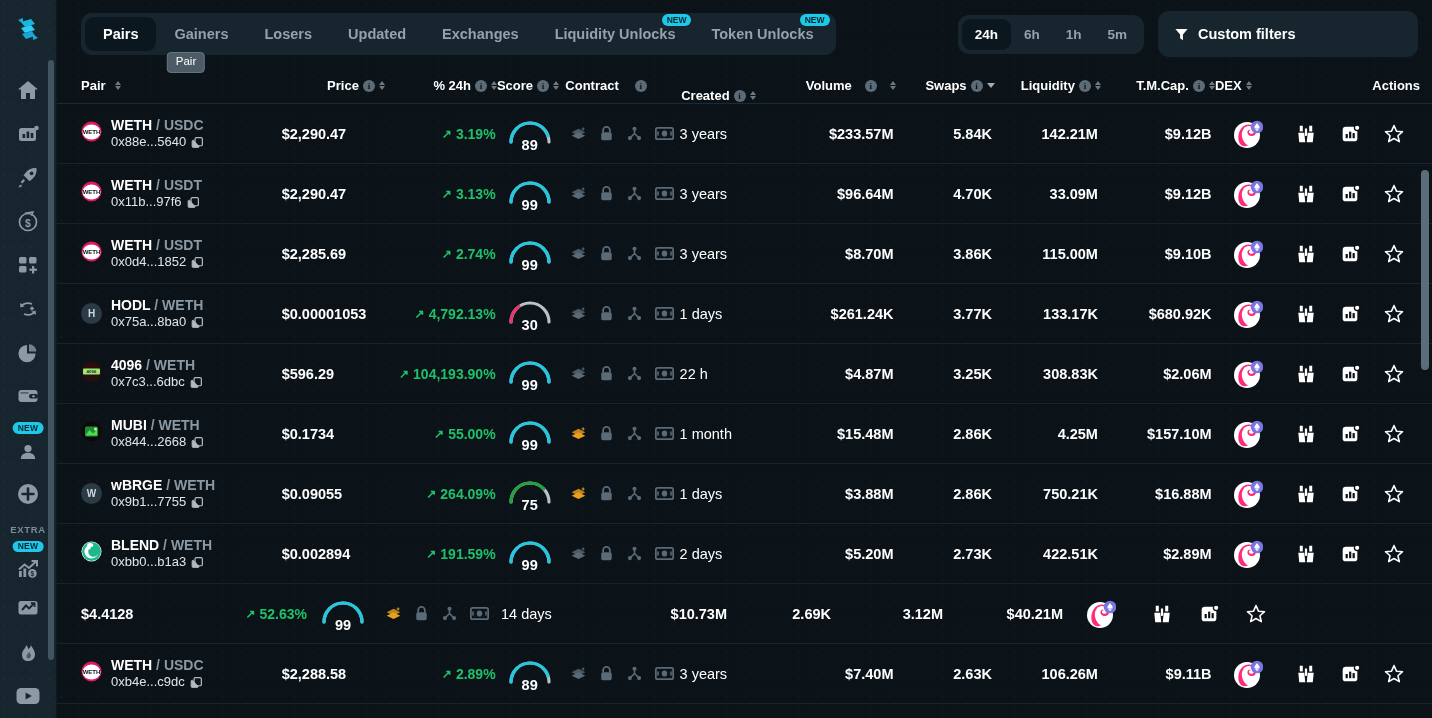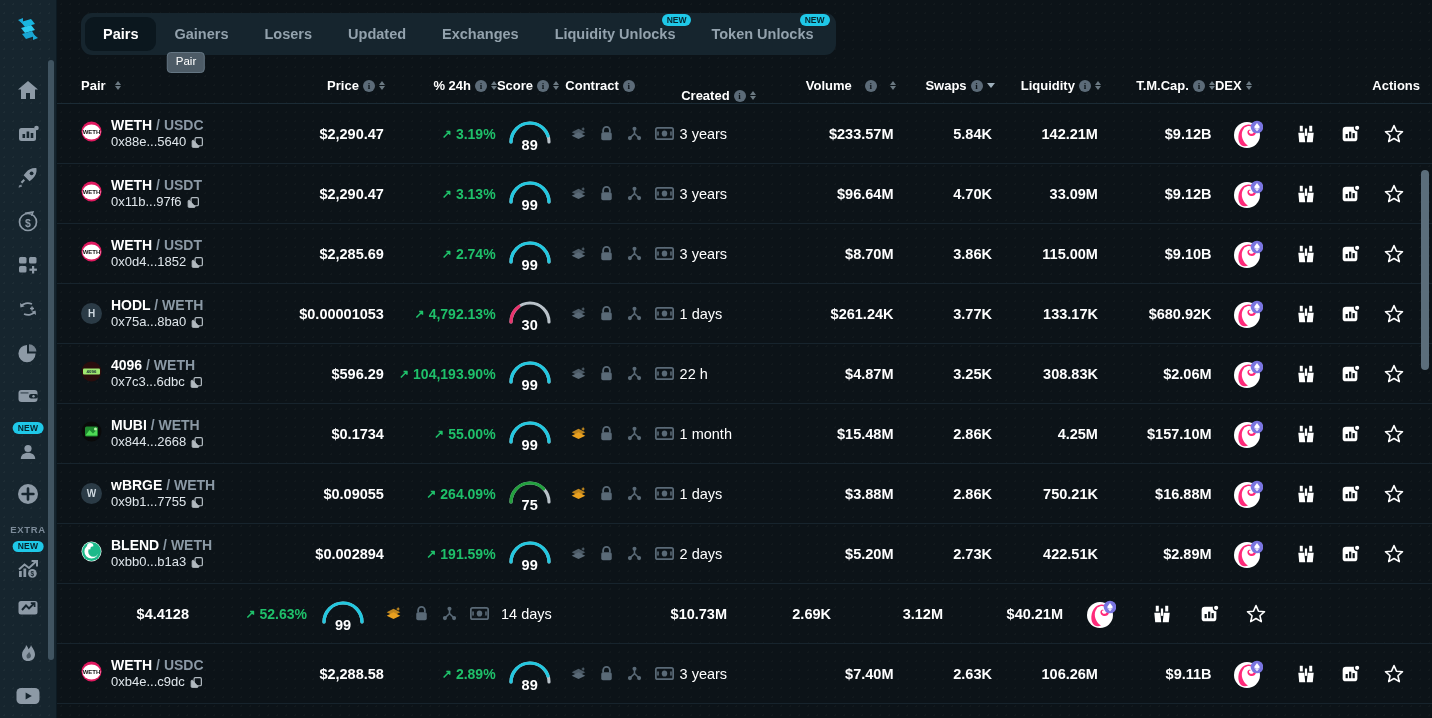--- a/index.html
+++ b/index.html
@@ -103,36 +103,36 @@
   .sortic i.up { border-bottom: 4px solid #9fb0bc; }
   .sortic i.dn { border-top: 4px solid #9fb0bc; }
   .chev { width:0;height:0;border-left:4px solid transparent;border-right:4px solid transparent;
     border-top:5px solid #9fb0bc; }
 
   .row { display: flex; align-items: center; height: 60px;
     border-bottom: 1px solid #17242d; padding: 0 16px 0 24px; }
 
   
   .c-pair  { width: 212px; display:flex; align-items:center; gap:9px; }
-  .c-price { width: 108px; text-align:right; justify-content:flex-end; }
+  .c-price { width: 108px; justify-content:flex-end; }
   .c-chg   { width: 118px; text-align:right; justify-content:flex-end; }
   .c-score { width: 72px;  display:flex; justify-content:center; }
   .c-contract { width: 122px; display:flex; align-items:center; gap:12px; padding-left:6px;}
   .c-created  { width: 112px; }
   .c-volume   { width: 114px; text-align:right; justify-content:flex-end;gap:13px;}
   .c-swaps    { width: 104px; text-align:right; justify-content:flex-end;}
   .c-liq      { width: 112px; text-align:right; justify-content:flex-end;}
   .c-tmc      { width: 120px; text-align:right; justify-content:flex-end;}
   .c-dex      { width: 76px;  display:flex; justify-content:center;}
   .c-actions  { width: 140px; display:flex; justify-content:space-around; align-items:center;}
 
   .thead .c-price, .thead .c-chg, .thead .c-volume, .thead .c-swaps,
   .thead .c-liq, .thead .c-tmc { display:flex; }
   .thead .c-created { display:flex; align-items:center; gap:4px;margin-top:20px; }
-  .thead .c-contract { display:flex; align-items:center; gap:4px; padding-left:0; }
+  .thead .c-contract { display:flex; align-items:center; gap:16px; padding-left:0; }
   .thead .c-dex { display:flex; align-items:center; justify-content:flex-start; gap:4px; }
   .thead .c-actions { justify-content:flex-end; }
   .thead .c-score { justify-content:flex-start; }
   .pair-txt { line-height: 1.25; }
   .pair-line1 { font-size: 14px; font-weight: bold; color: #ffffff; white-space: nowrap; }
   .pair-line1 .quote { color: #8b99a5; font-weight: bold; }
   .pair-line2 { font-size: 13px; color: #dfe6eb; display:flex; align-items:center; gap:5px; }
   .copyic { opacity:.85; cursor:pointer; }
 
   .cell-val { font-size: 14.5px; color: #ffffff; font-weight: bold; white-space: nowrap; }
@@ -309,20 +309,34 @@
         <div class="tab">
           <span class="nb">NEW</span>
           <span>Liquidity Unlocks</span>
         </div>
         <div class="tab">
           <span class="nb">NEW</span>
           <span>Token Unlocks</span>
         </div>
       </div>
 
+      <div class="right-controls">
+        <div class="period-wrap">
+          <div class="period active">24h</div>
+          <div class="period">6h</div>
+          <div class="period">1h</div>
+          <div class="period">5m</div>
+        </div>
+        <div class="filters-btn">
+          <svg width="15" height="15" viewBox="0 0 16 16">
+            <path d="M1.5 2h13l-5 6v6l-3-2V8z" fill="#ffffff"></path>
+          </svg>
+          <span>Custom filters</span>
+        </div>
+      </div>
 
       <div class="tooltip">Pair</div>
     </div>
 
     <div class="tbl">
 
       <div class="thead">
         <div class="c-pair th">
           <span>Pair</span>
           <span class="sortic">

